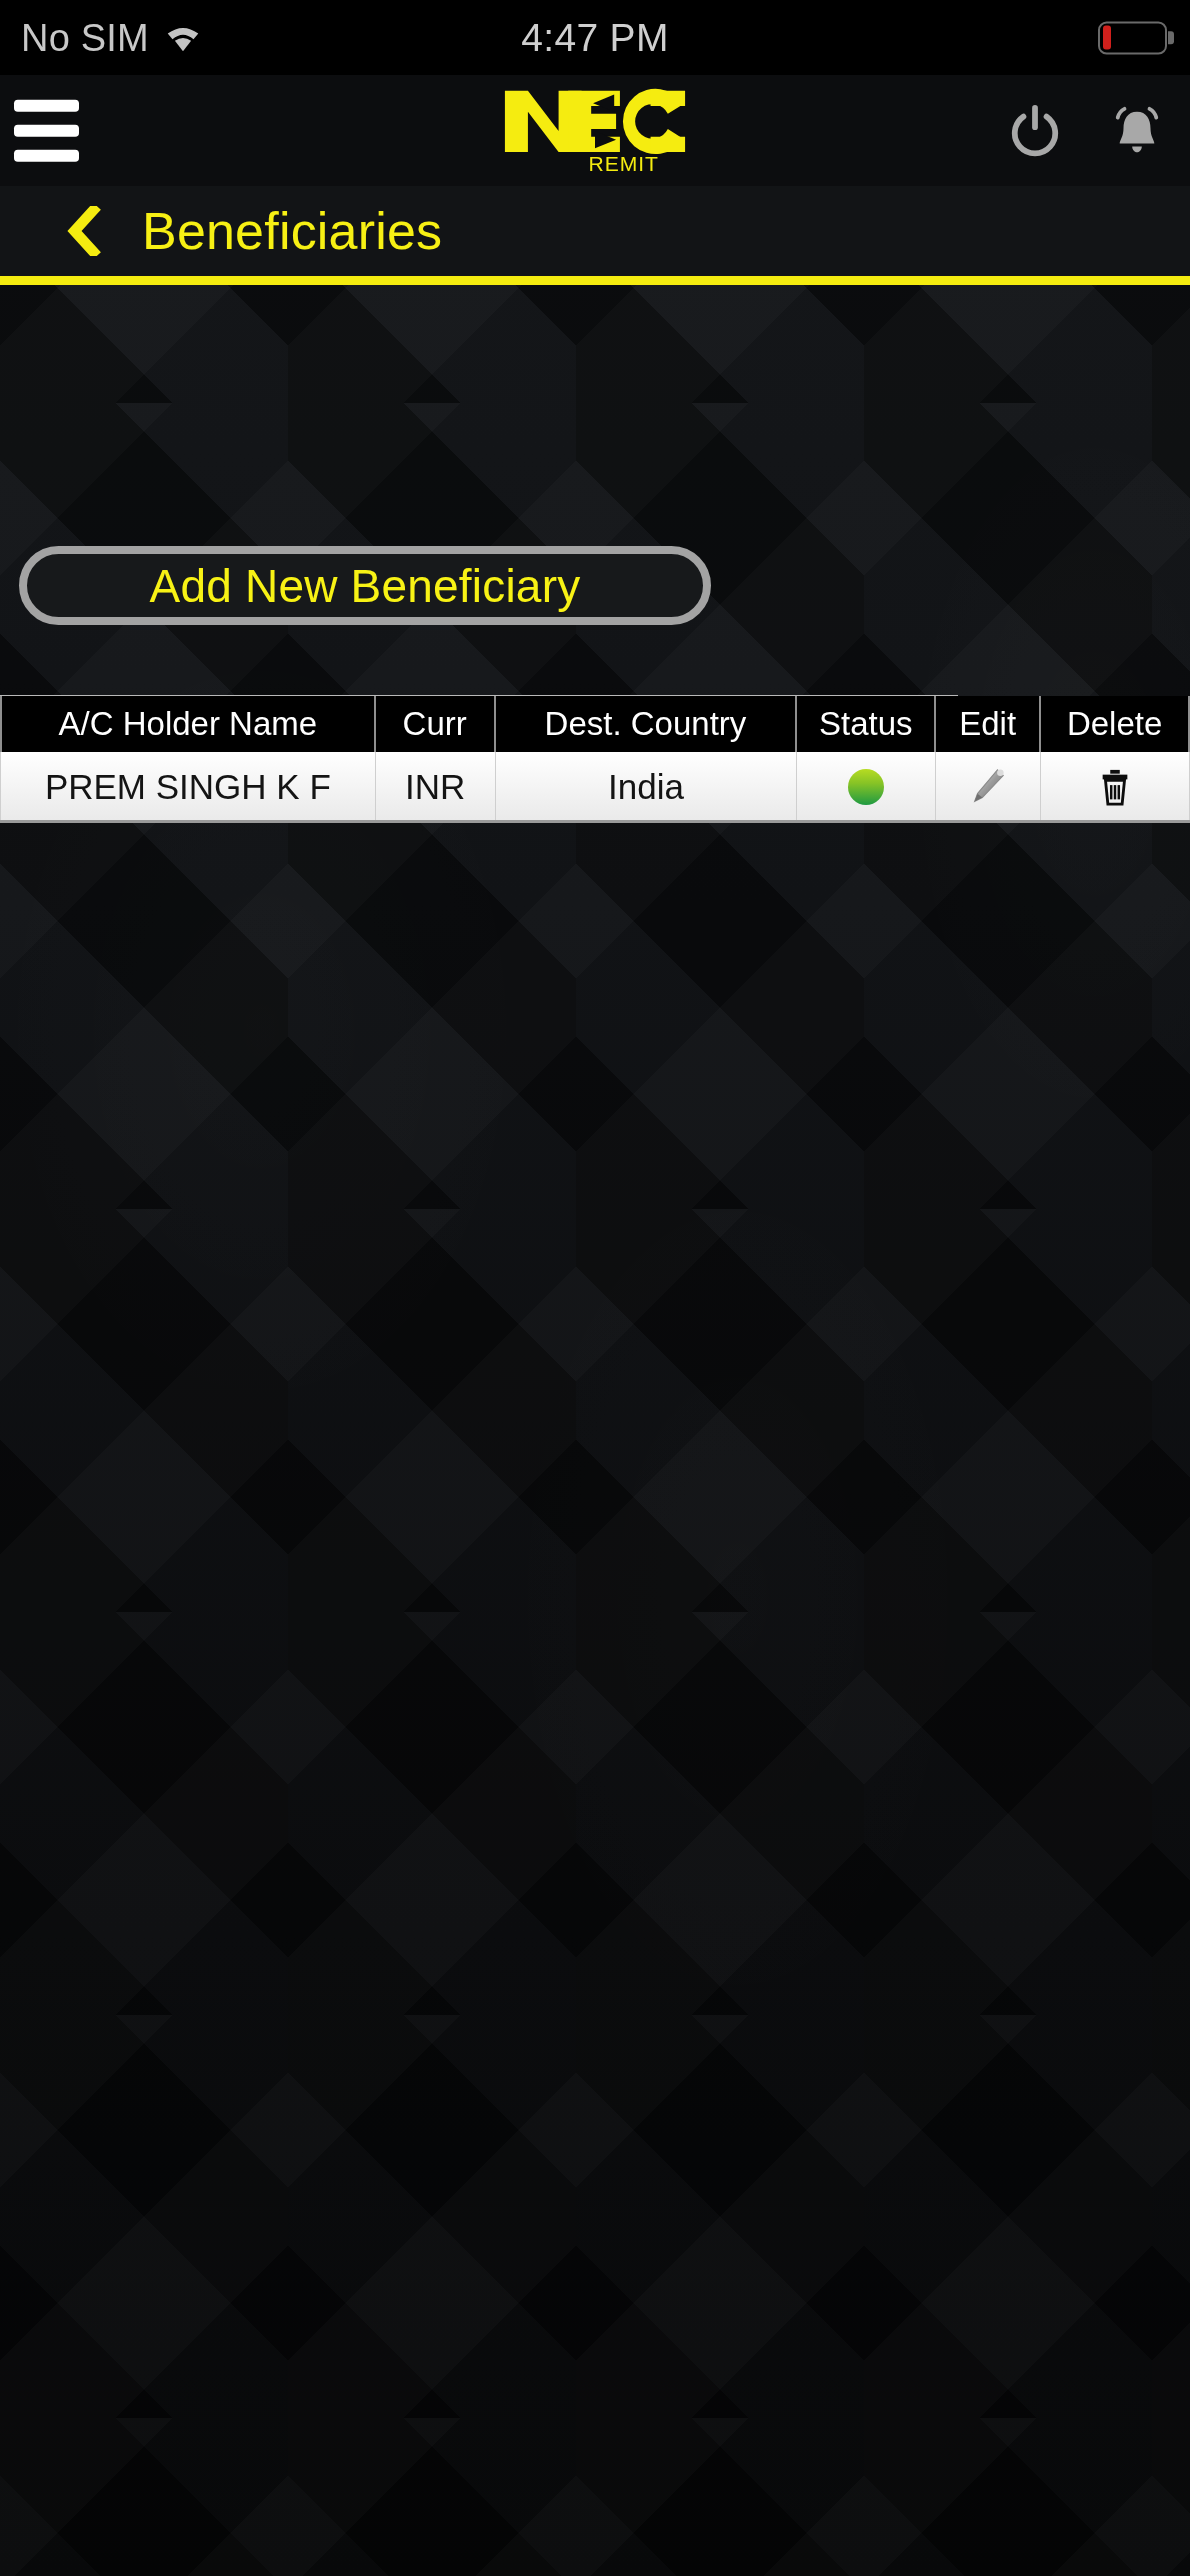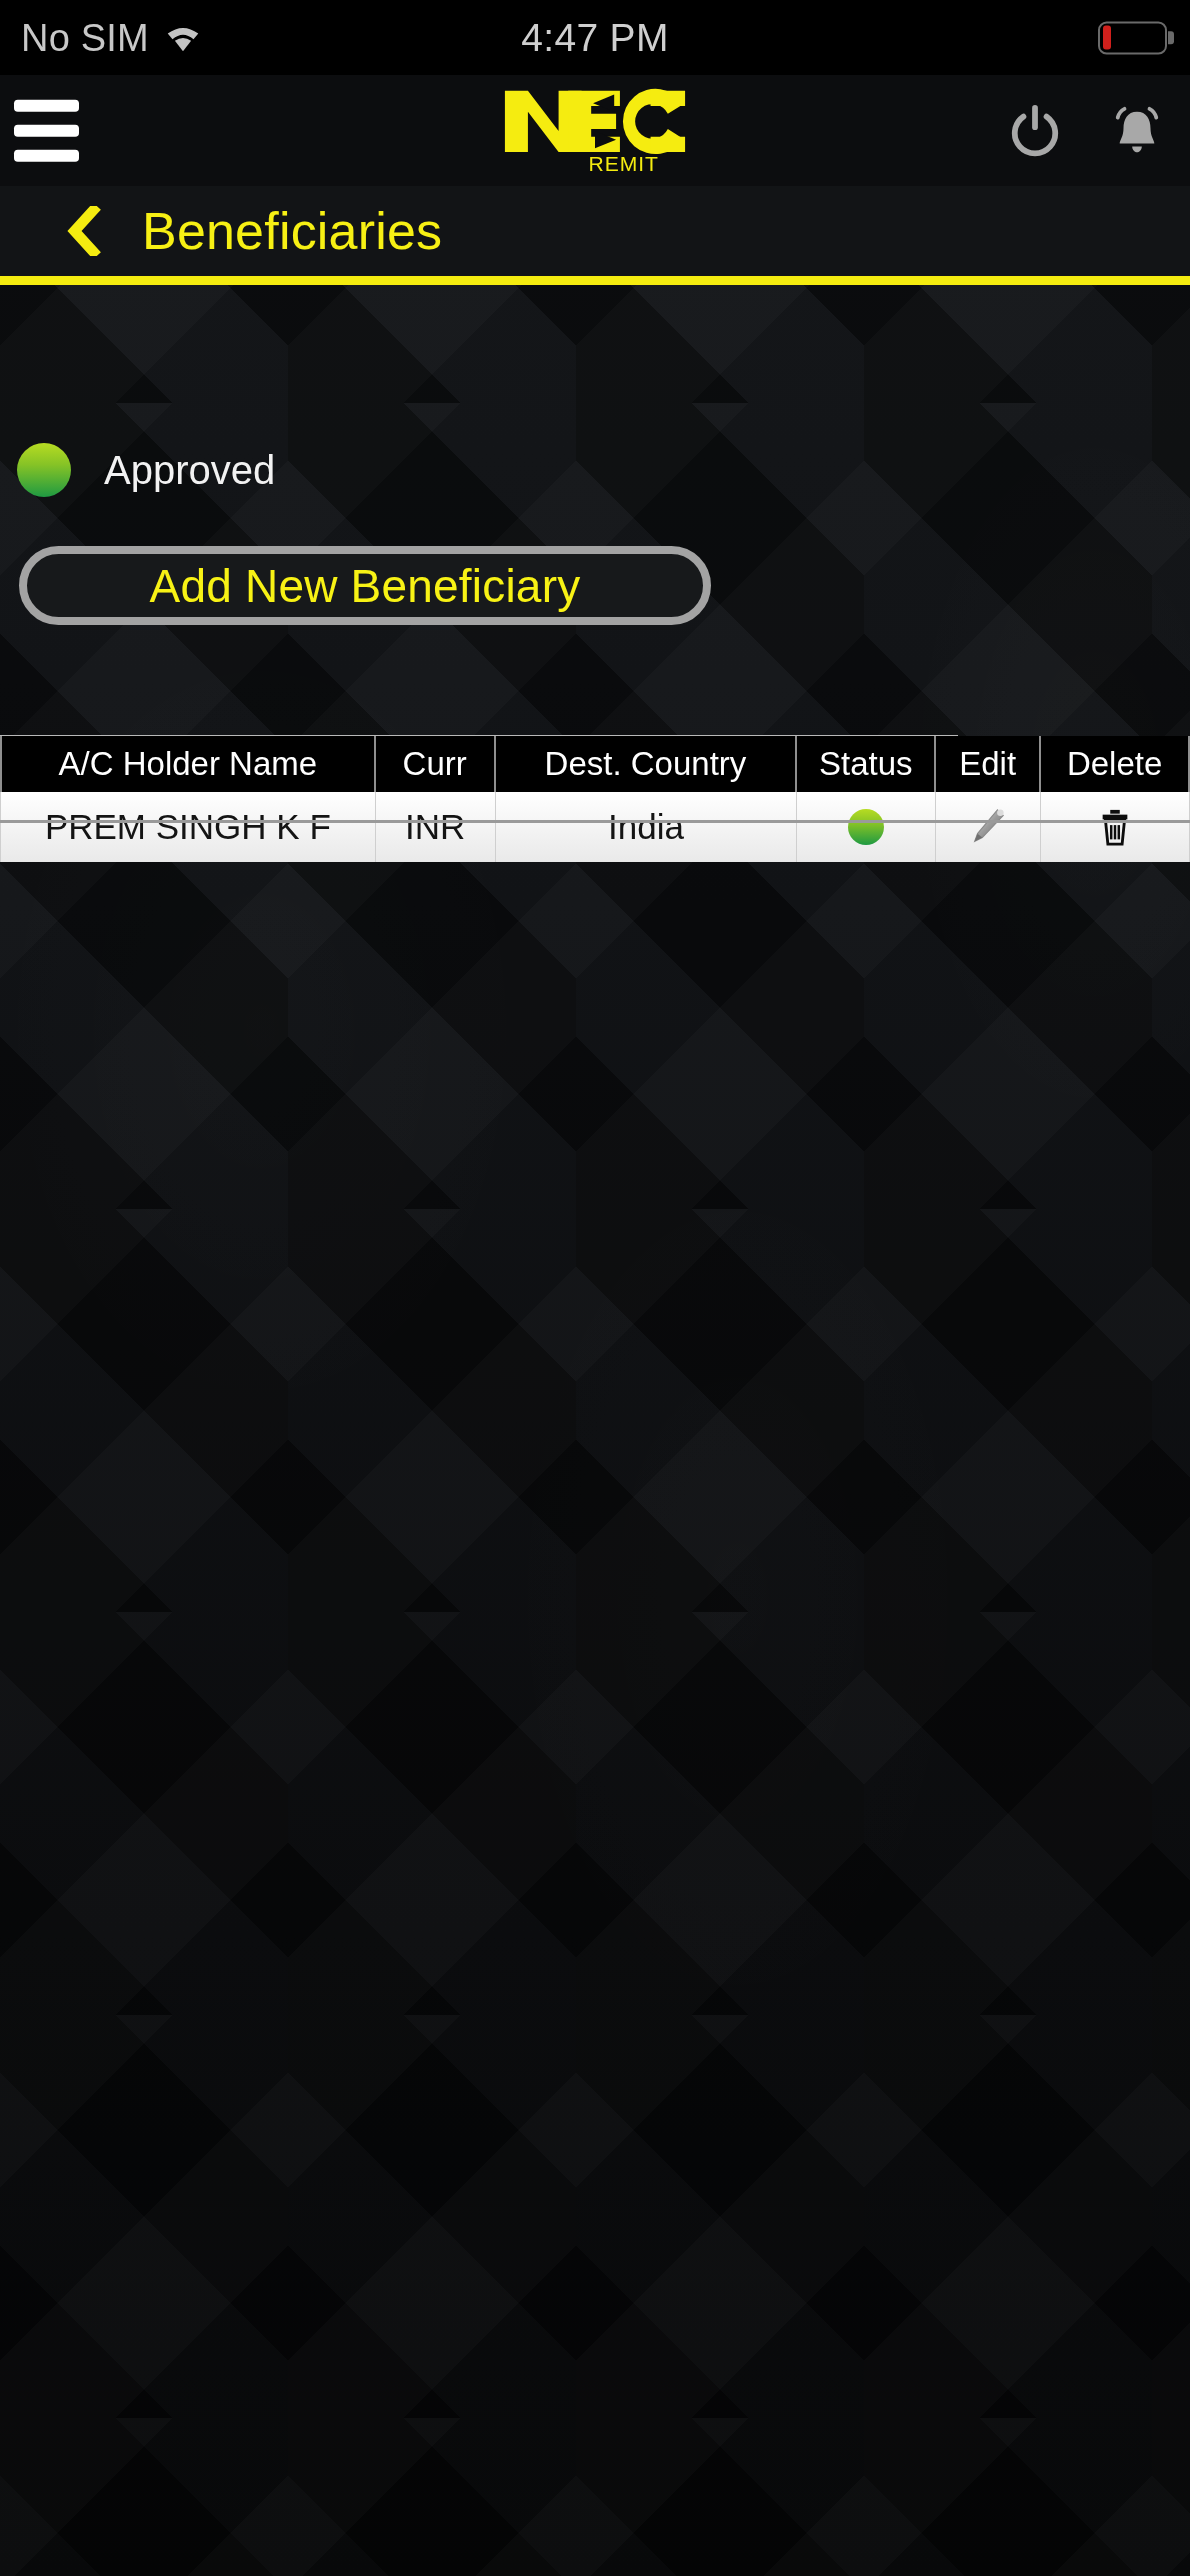--- a/index.html
+++ b/index.html
@@ -129,21 +129,21 @@
     background:#17191b;
     display:flex; align-items:center; justify-content:center;
     cursor:pointer; z-index:10;
   }
   #add-beneficiary-label {
     color:#f8f215; font-size:46px; letter-spacing:0.2px; white-space:nowrap;
   }
 
   
   #bene-table {
-    position:absolute; left:0; top:735px; width:958px;
+    position:absolute; left:0; top:695px; width:958px;
     z-index:10;
     border-top:1.9px solid #b9b9b9;
   }
   .trow { display:flex; width:1190px; }
   .thead { background:#000; height:56px; }
   .tbody { background:linear-gradient(180deg,#ffffff 0%, #f3f3f3 55%, #e9e9e9 100%); height:70px; }
 
   .cell {
     display:flex; align-items:center; justify-content:center;
     height:100%; overflow:hidden; white-space:nowrap;
@@ -247,24 +247,20 @@
     <span id="back-chevron">
       <svg width="38" height="50" viewBox="0 0 40 52" aria-hidden="true">
         <path d="M30 4 L10 26 L30 48" stroke="#f5ec10" stroke-width="11" fill="none" stroke-linecap="square" stroke-linejoin="miter"></path>
       </svg>
     </span>
     <span id="page-title">Beneficiaries</span>
   </div>
   <div id="title-rule"></div>
 
   <div id="legend">
-    <div class="legend-item" id="legend-approved">
-      <span class="dot dot-green"></span>
-      <span class="legend-label">Approved</span>
-    </div>
   </div>
 
   <div id="add-beneficiary">
     <span id="add-beneficiary-label">Add New Beneficiary</span>
   </div>
 
   <div id="bene-table">
 
     <div class="trow thead">
       <div class="cell c-name">A/C Holder Name</div>

